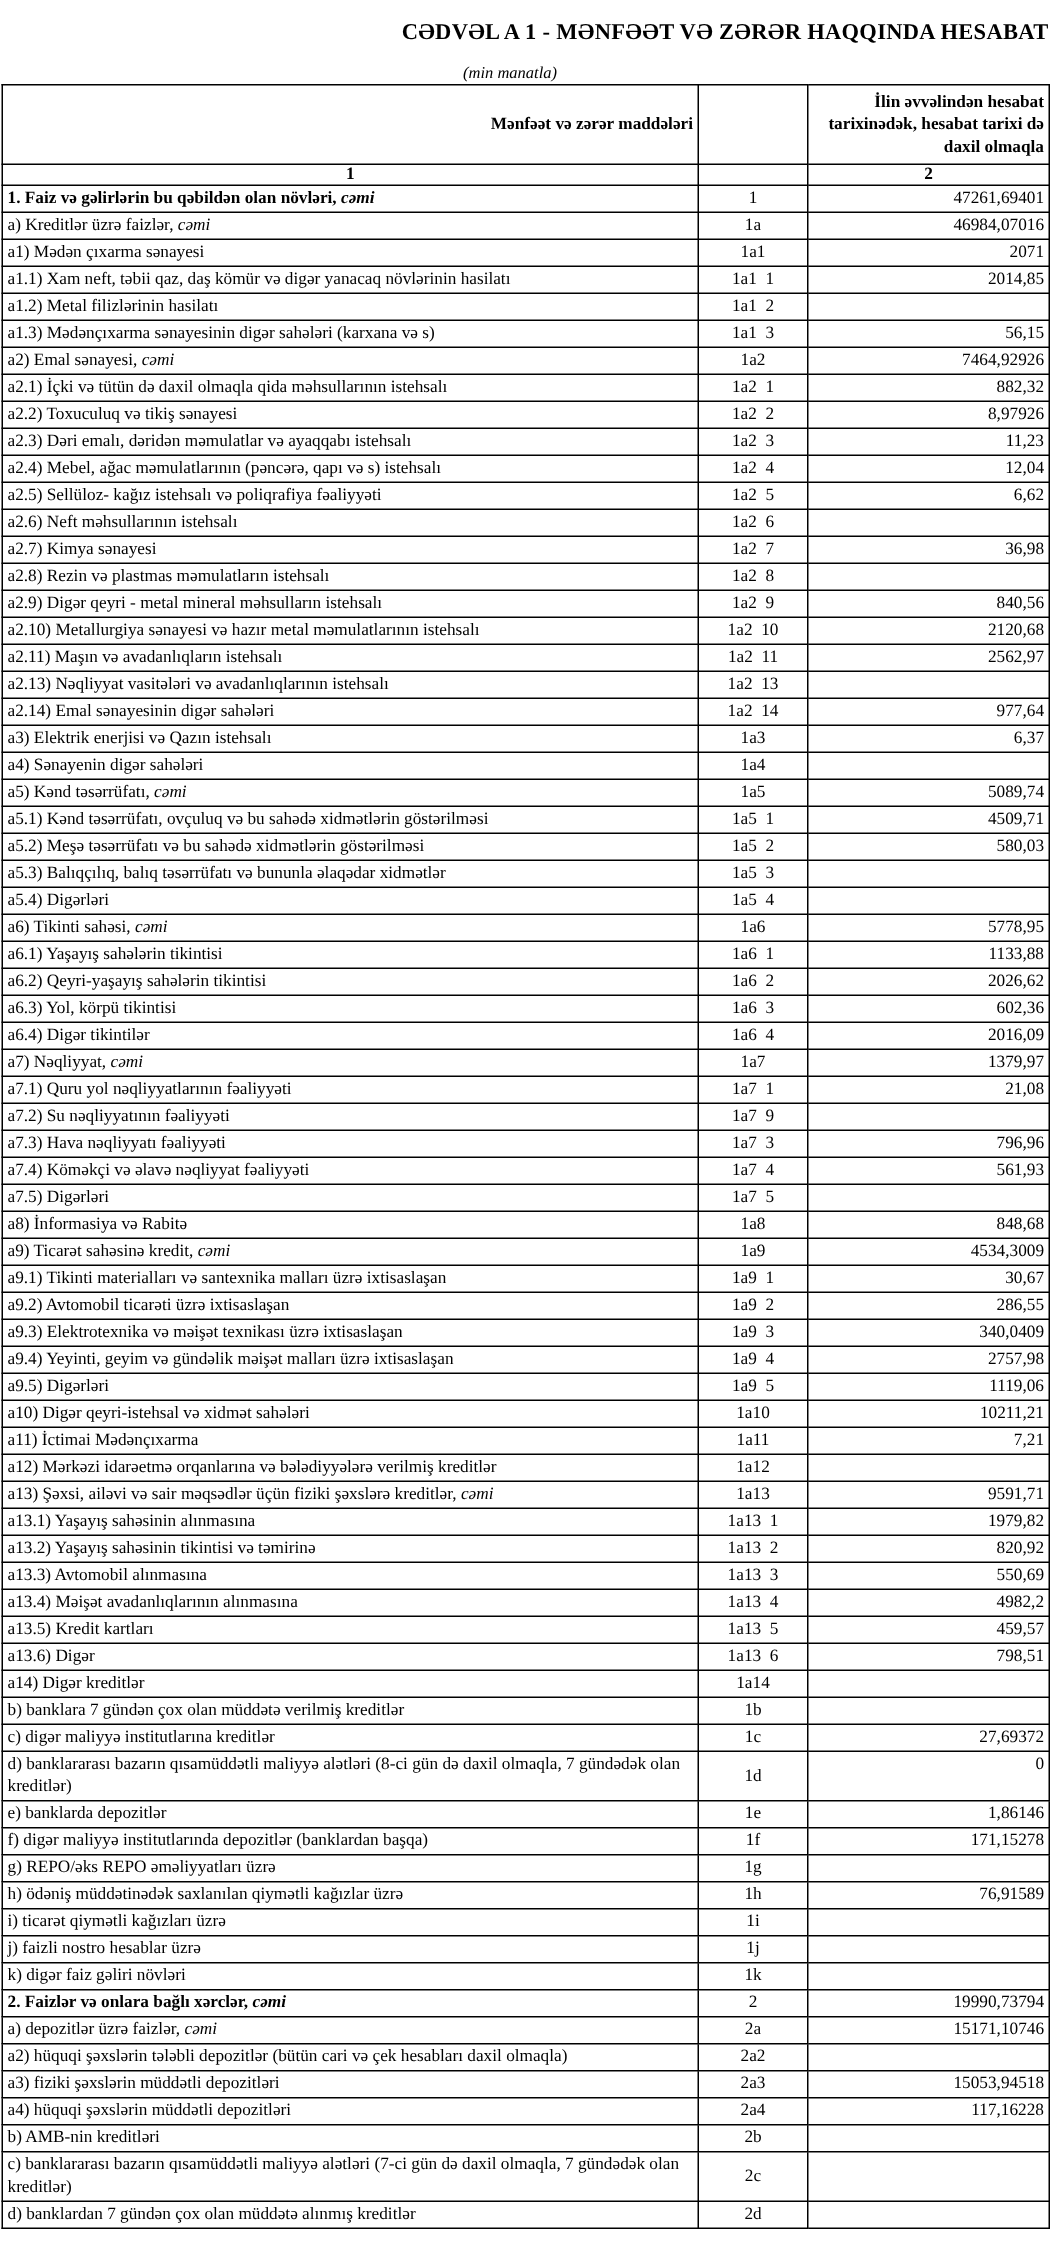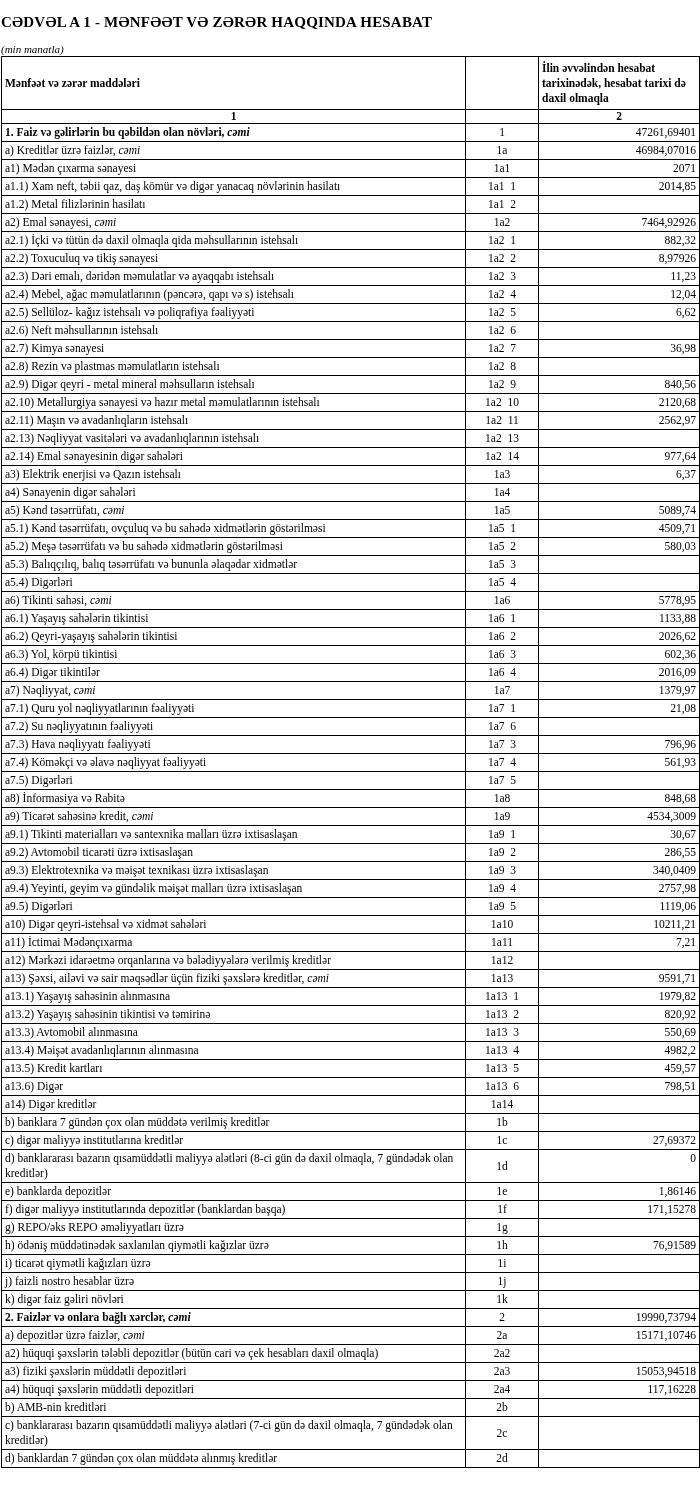--- a/index.html
+++ b/index.html
@@ -9,28 +9,28 @@
     color: #000000;
     font-family: "Liberation Serif", "DejaVu Serif", serif;
   }
   .page {
     width: 700px;
     box-sizing: border-box;
     padding: 12px 1px 4px 1px;
     margin: 0 auto;
   }
   .title {
-    text-align: left;
+    text-align: right;
     font-weight: bold;
     font-size: 15px;
     letter-spacing: 0.2px;
     margin: 2px 0 12px 0;
   }
   .unit-note {
-    text-align: left;
+    text-align: center;
     font-style: italic;
     font-size: 11px;
     padding-right: 20px;
     margin-bottom: 1px;
   }
   table.report {
     border-collapse: collapse;
     table-layout: fixed;
     width: 698px;
   }
@@ -39,21 +39,21 @@
   col.col-value { width: 161px; }
   table.report th, table.report td {
     border: 1px solid #000;
     font-size: 11.5px;
     line-height: 15px;
     padding: 1px 3px;
     overflow: hidden;
   }
   th.h-main {
     font-weight: bold;
-    text-align: left;
+    text-align: right;
     vertical-align: middle;
     height: 50px;
   }
   th.h-val { padding: 2px 10px; }
   tr.num-row th {
     font-weight: bold;
     text-align: center;
     height: 13px;
     line-height: 13px;
     padding: 0;
@@ -111,20 +111,25 @@
           <td class="c-label ind3">a1.1) Xam neft, təbii qaz, daş kömür və digər yanacaq növlərinin hasilatı</td>
           <td class="c-code">1a1  1</td>
           <td class="c-value">2014,85</td>
         </tr>
         <tr>
           <td class="c-label ind3">a1.2) Metal filizlərinin hasilatı</td>
           <td class="c-code">1a1  2</td>
           <td class="c-value"></td>
         </tr>
         <tr>
+          <td class="c-label ind3">a1.3) Mədənçıxarma sənayesinin digər sahələri (karxana və s)</td>
+          <td class="c-code">1a1  3</td>
+          <td class="c-value">56,15</td>
+        </tr>
+        <tr>
           <td class="c-label ind2">a2) Emal sənayesi, <i>cəmi</i></td>
           <td class="c-code">1a2</td>
           <td class="c-value">7464,92926</td>
         </tr>
         <tr>
           <td class="c-label ind3">a2.1) İçki və tütün də daxil olmaqla qida məhsullarının istehsalı</td>
           <td class="c-code">1a2  1</td>
           <td class="c-value">882,32</td>
         </tr>
         <tr>
@@ -252,21 +257,21 @@
           <td class="c-code">1a7</td>
           <td class="c-value">1379,97</td>
         </tr>
         <tr>
           <td class="c-label ind3">a7.1) Quru yol nəqliyyatlarının fəaliyyəti</td>
           <td class="c-code">1a7  1</td>
           <td class="c-value">21,08</td>
         </tr>
         <tr>
           <td class="c-label ind3">a7.2) Su nəqliyyatının fəaliyyəti</td>
-          <td class="c-code">1a7  6</td>
+          <td class="c-code">1a7  9</td>
           <td class="c-value"></td>
         </tr>
         <tr>
           <td class="c-label ind3">a7.3) Hava nəqliyyatı fəaliyyəti</td>
           <td class="c-code">1a7  3</td>
           <td class="c-value">796,96</td>
         </tr>
         <tr>
           <td class="c-label ind3">a7.4) Köməkçi və əlavə nəqliyyat fəaliyyəti</td>
           <td class="c-code">1a7  4</td>

